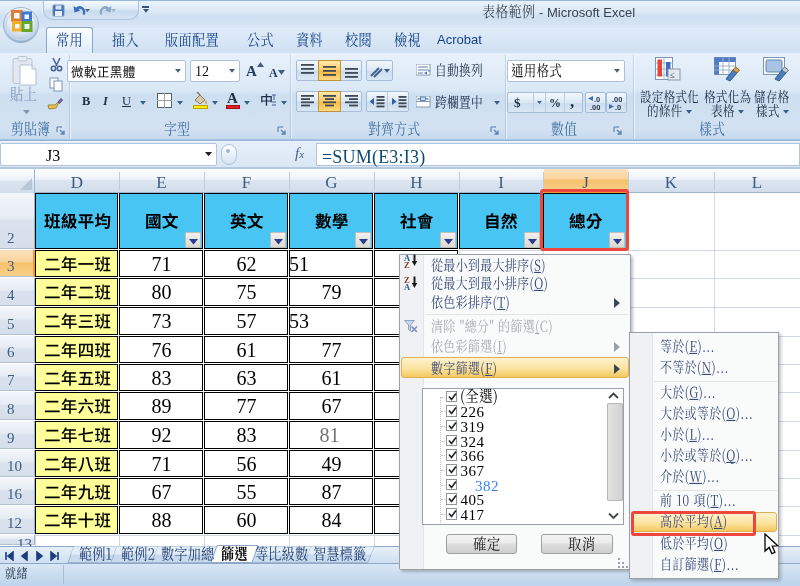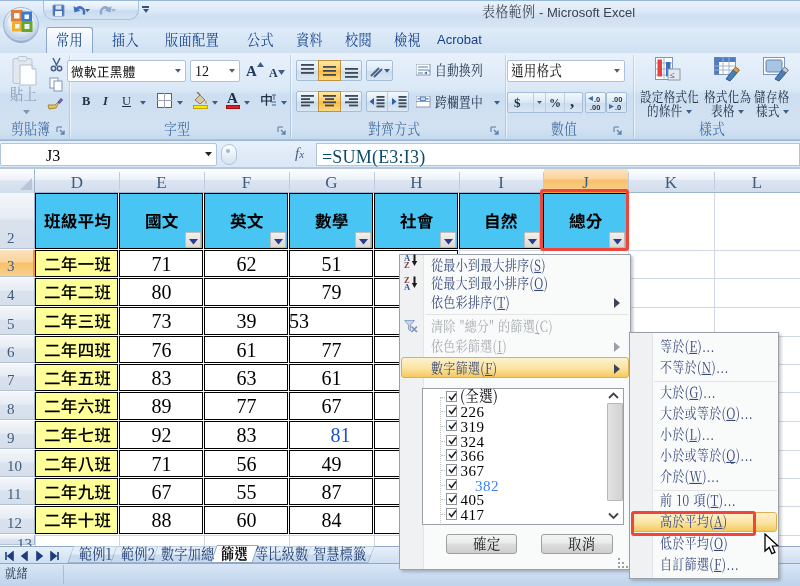--- a/index.html
+++ b/index.html
@@ -672,21 +672,21 @@
     <div style="position:absolute;left:7px;top:344px;font:15px 'Liberation Serif',serif;color:#3E5C7E">6</div>
     <div style="position:absolute;left:0;top:364px;width:35px;height:27px;background:linear-gradient(#F3F6FA,#E6ECF4 45%,#DAE2EE 50%,#D5DEEB);border-right:1px solid #9EB6CE;border-bottom:1px solid #B2C0D2"></div>
     <div style="position:absolute;left:7px;top:372px;font:15px 'Liberation Serif',serif;color:#3E5C7E">7</div>
     <div style="position:absolute;left:0;top:392px;width:35px;height:28px;background:linear-gradient(#F3F6FA,#E6ECF4 45%,#DAE2EE 50%,#D5DEEB);border-right:1px solid #9EB6CE;border-bottom:1px solid #B2C0D2"></div>
     <div style="position:absolute;left:7px;top:401px;font:15px 'Liberation Serif',serif;color:#3E5C7E">8</div>
     <div style="position:absolute;left:0;top:421px;width:35px;height:28px;background:linear-gradient(#F3F6FA,#E6ECF4 45%,#DAE2EE 50%,#D5DEEB);border-right:1px solid #9EB6CE;border-bottom:1px solid #B2C0D2"></div>
     <div style="position:absolute;left:7px;top:430px;font:15px 'Liberation Serif',serif;color:#3E5C7E">9</div>
     <div style="position:absolute;left:0;top:450px;width:35px;height:27px;background:linear-gradient(#F3F6FA,#E6ECF4 45%,#DAE2EE 50%,#D5DEEB);border-right:1px solid #9EB6CE;border-bottom:1px solid #B2C0D2"></div>
     <div style="position:absolute;left:7px;top:458px;font:15px 'Liberation Serif',serif;color:#3E5C7E">10</div>
     <div style="position:absolute;left:0;top:478px;width:35px;height:27px;background:linear-gradient(#F3F6FA,#E6ECF4 45%,#DAE2EE 50%,#D5DEEB);border-right:1px solid #9EB6CE;border-bottom:1px solid #B2C0D2"></div>
-    <div style="position:absolute;left:7px;top:486px;font:15px 'Liberation Serif',serif;color:#3E5C7E">11</div>
+    <div style="position:absolute;left:7px;top:486px;font:15px 'Liberation Serif',serif;color:#3E5C7E">16</div>
     <div style="position:absolute;left:0;top:506px;width:35px;height:28px;background:linear-gradient(#F3F6FA,#E6ECF4 45%,#DAE2EE 50%,#D5DEEB);border-right:1px solid #9EB6CE;border-bottom:1px solid #B2C0D2"></div>
     <div style="position:absolute;left:7px;top:515px;font:15px 'Liberation Serif',serif;color:#3E5C7E">12</div>
     <div style="position:absolute;left:0;top:535px;width:35px;height:10px;background:linear-gradient(#F3F6FA,#E6ECF4 45%,#DAE2EE 50%,#D5DEEB);border-right:1px solid #9EB6CE;border-bottom:1px solid #B2C0D2"></div>
     <div style="position:absolute;left:17px;top:536px;font:15px 'Liberation Serif',serif;color:#3E5C7E">13</div>
     <div style="position:absolute;left:35px;top:193px;width:83px;height:56px;background:#49C5F3;border:1px solid #000"></div>
     <svg style="position:absolute;left:43.5px;top:209.6px;overflow:visible" width="2" height="2">
       <g fill="#000">
         <use href="#g55" transform="translate(0.0,17.4) scale(0.01660,-0.01660)"></use>
         <use href="#g56" transform="translate(16.8,17.4) scale(0.01660,-0.01660)"></use>
         <use href="#g57" transform="translate(33.6,17.4) scale(0.01660,-0.01660)"></use>
@@ -766,50 +766,51 @@
         <use href="#g71" transform="translate(16.8,17.4) scale(0.01660,-0.01660)"></use>
         <use href="#g72" transform="translate(33.6,17.4) scale(0.01660,-0.01660)"></use>
         <use href="#g73" transform="translate(50.4,17.4) scale(0.01660,-0.01660)"></use>
       </g>
     </svg>
     <div style="position:absolute;left:119px;top:250px;width:84px;height:27px;background:#FFF;border:1px solid #000"></div>
     <div style="position:absolute;left:119px;top:253px;width:85px;text-align:center;font:20px 'Liberation Serif',serif;color:#000">71</div>
     <div style="position:absolute;left:204px;top:250px;width:84px;height:27px;background:#FFF;border:1px solid #000"></div>
     <div style="position:absolute;left:204px;top:253px;width:85px;text-align:center;font:20px 'Liberation Serif',serif;color:#000">62</div>
     <div style="position:absolute;left:289px;top:250px;width:84px;height:27px;background:#FFF;border:1px solid #000"></div>
-    <div style="position:absolute;left:289px;top:253px;width:85px;text-align:center;font:20px 'Liberation Serif',serif;color:#000">51</div>
+    <div style="position:absolute;left:289px;top:253px;width:85px;text-align:left;font:20px 'Liberation Serif',serif;color:#000">51</div>
     <div style="position:absolute;left:374px;top:250px;width:84px;height:27px;background:#FFF;border:1px solid #000"></div>
     <div style="position:absolute;left:35px;top:278px;width:83px;height:28px;background:#FFFF99;border:1px solid #000"></div>
     <svg style="position:absolute;left:43.5px;top:281.1px;overflow:visible" width="2" height="2">
       <g fill="#000">
         <use href="#g70" transform="translate(0.0,17.4) scale(0.01660,-0.01660)"></use>
         <use href="#g71" transform="translate(16.8,17.4) scale(0.01660,-0.01660)"></use>
         <use href="#g70" transform="translate(33.6,17.4) scale(0.01660,-0.01660)"></use>
         <use href="#g73" transform="translate(50.4,17.4) scale(0.01660,-0.01660)"></use>
       </g>
     </svg>
     <div style="position:absolute;left:119px;top:278px;width:84px;height:28px;background:#FFF;border:1px solid #000"></div>
     <div style="position:absolute;left:119px;top:281px;width:85px;text-align:center;font:20px 'Liberation Serif',serif;color:#000">80</div>
     <div style="position:absolute;left:204px;top:278px;width:84px;height:28px;background:#FFF;border:1px solid #000"></div>
+    <div style="position:absolute;left:204px;top:281px;width:85px;text-align:center;font:20px 'Liberation Serif',serif;color:#000">75</div>
     <div style="position:absolute;left:289px;top:278px;width:84px;height:28px;background:#FFF;border:1px solid #000"></div>
     <div style="position:absolute;left:289px;top:281px;width:85px;text-align:center;font:20px 'Liberation Serif',serif;color:#000">79</div>
     <div style="position:absolute;left:374px;top:278px;width:84px;height:28px;background:#FFF;border:1px solid #000"></div>
     <div style="position:absolute;left:35px;top:307px;width:83px;height:28px;background:#FFFF99;border:1px solid #000"></div>
     <svg style="position:absolute;left:43.5px;top:310.1px;overflow:visible" width="2" height="2">
       <g fill="#000">
         <use href="#g70" transform="translate(0.0,17.4) scale(0.01660,-0.01660)"></use>
         <use href="#g71" transform="translate(16.8,17.4) scale(0.01660,-0.01660)"></use>
         <use href="#g74" transform="translate(33.6,17.4) scale(0.01660,-0.01660)"></use>
         <use href="#g73" transform="translate(50.4,17.4) scale(0.01660,-0.01660)"></use>
       </g>
     </svg>
     <div style="position:absolute;left:119px;top:307px;width:84px;height:28px;background:#FFF;border:1px solid #000"></div>
     <div style="position:absolute;left:119px;top:310px;width:85px;text-align:center;font:20px 'Liberation Serif',serif;color:#000">73</div>
     <div style="position:absolute;left:204px;top:307px;width:84px;height:28px;background:#FFF;border:1px solid #000"></div>
-    <div style="position:absolute;left:204px;top:310px;width:85px;text-align:center;font:20px 'Liberation Serif',serif;color:#000">39</div>
+    <div style="position:absolute;left:204px;top:310px;width:85px;text-align:center;font:20px 'Liberation Serif',serif;color:#000">57</div>
     <div style="position:absolute;left:289px;top:307px;width:84px;height:28px;background:#FFF;border:1px solid #000"></div>
     <div style="position:absolute;left:289px;top:310px;width:85px;font:20px 'Liberation Serif',serif;color:#000">53</div>
     <div style="position:absolute;left:374px;top:307px;width:84px;height:28px;background:#FFF;border:1px solid #000"></div>
     <div style="position:absolute;left:35px;top:336px;width:83px;height:27px;background:#FFFF99;border:1px solid #000"></div>
     <svg style="position:absolute;left:43.5px;top:339.1px;overflow:visible" width="2" height="2">
       <g fill="#000">
         <use href="#g70" transform="translate(0.0,17.4) scale(0.01660,-0.01660)"></use>
         <use href="#g71" transform="translate(16.8,17.4) scale(0.01660,-0.01660)"></use>
         <use href="#g75" transform="translate(33.6,17.4) scale(0.01660,-0.01660)"></use>
         <use href="#g73" transform="translate(50.4,17.4) scale(0.01660,-0.01660)"></use>
@@ -861,21 +862,21 @@
         <use href="#g71" transform="translate(16.8,17.4) scale(0.01660,-0.01660)"></use>
         <use href="#g78" transform="translate(33.6,17.4) scale(0.01660,-0.01660)"></use>
         <use href="#g73" transform="translate(50.4,17.4) scale(0.01660,-0.01660)"></use>
       </g>
     </svg>
     <div style="position:absolute;left:119px;top:421px;width:84px;height:28px;background:#FFF;border:1px solid #000"></div>
     <div style="position:absolute;left:119px;top:424px;width:85px;text-align:center;font:20px 'Liberation Serif',serif;color:#000">92</div>
     <div style="position:absolute;left:204px;top:421px;width:84px;height:28px;background:#FFF;border:1px solid #000"></div>
     <div style="position:absolute;left:204px;top:424px;width:85px;text-align:center;font:20px 'Liberation Serif',serif;color:#000">83</div>
     <div style="position:absolute;left:289px;top:421px;width:84px;height:28px;background:#FFF;border:1px solid #000"></div>
-    <div style="position:absolute;left:298px;top:424px;width:85px;text-align:center;font:20px 'Liberation Serif',serif;color:#1d4ed8">81</div>
+    <div style="position:absolute;left:287px;top:424px;width:85px;text-align:center;font:20px 'Liberation Serif',serif;color:#737373">81</div>
     <div style="position:absolute;left:374px;top:421px;width:84px;height:28px;background:#FFF;border:1px solid #000"></div>
     <div style="position:absolute;left:35px;top:450px;width:83px;height:27px;background:#FFFF99;border:1px solid #000"></div>
     <svg style="position:absolute;left:43.5px;top:453.1px;overflow:visible" width="2" height="2">
       <g fill="#000">
         <use href="#g70" transform="translate(0.0,17.4) scale(0.01660,-0.01660)"></use>
         <use href="#g71" transform="translate(16.8,17.4) scale(0.01660,-0.01660)"></use>
         <use href="#g79" transform="translate(33.6,17.4) scale(0.01660,-0.01660)"></use>
         <use href="#g73" transform="translate(50.4,17.4) scale(0.01660,-0.01660)"></use>
       </g>
     </svg>

